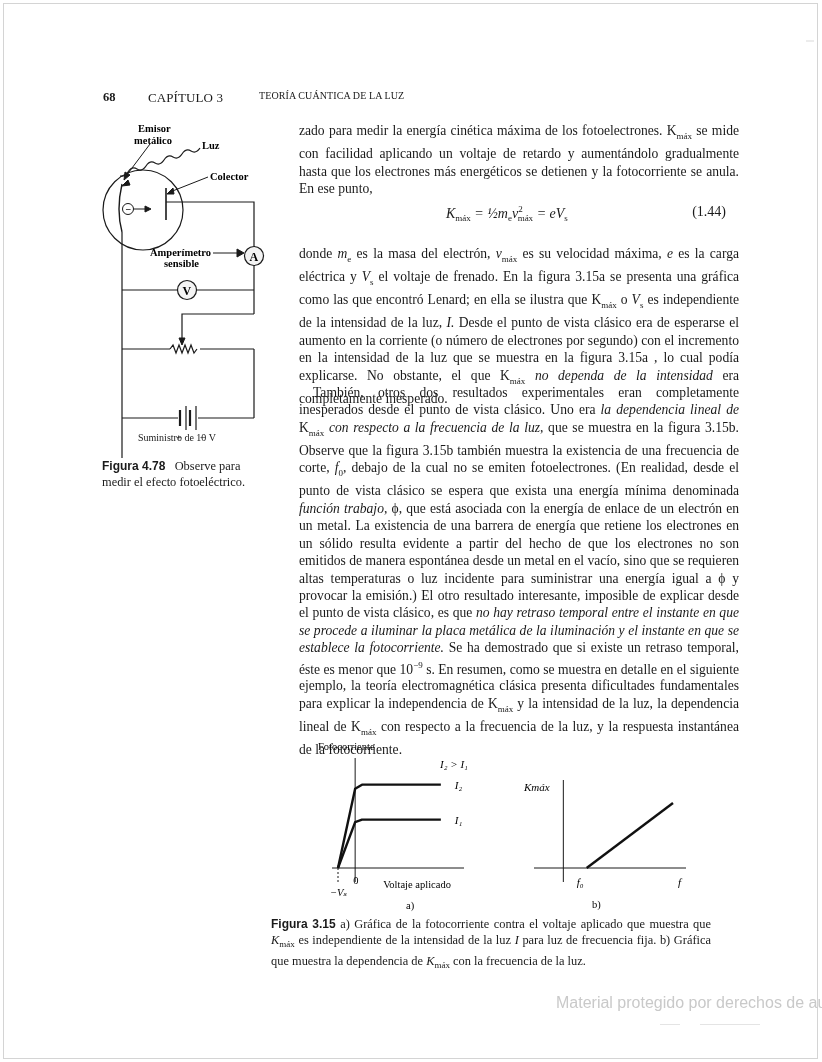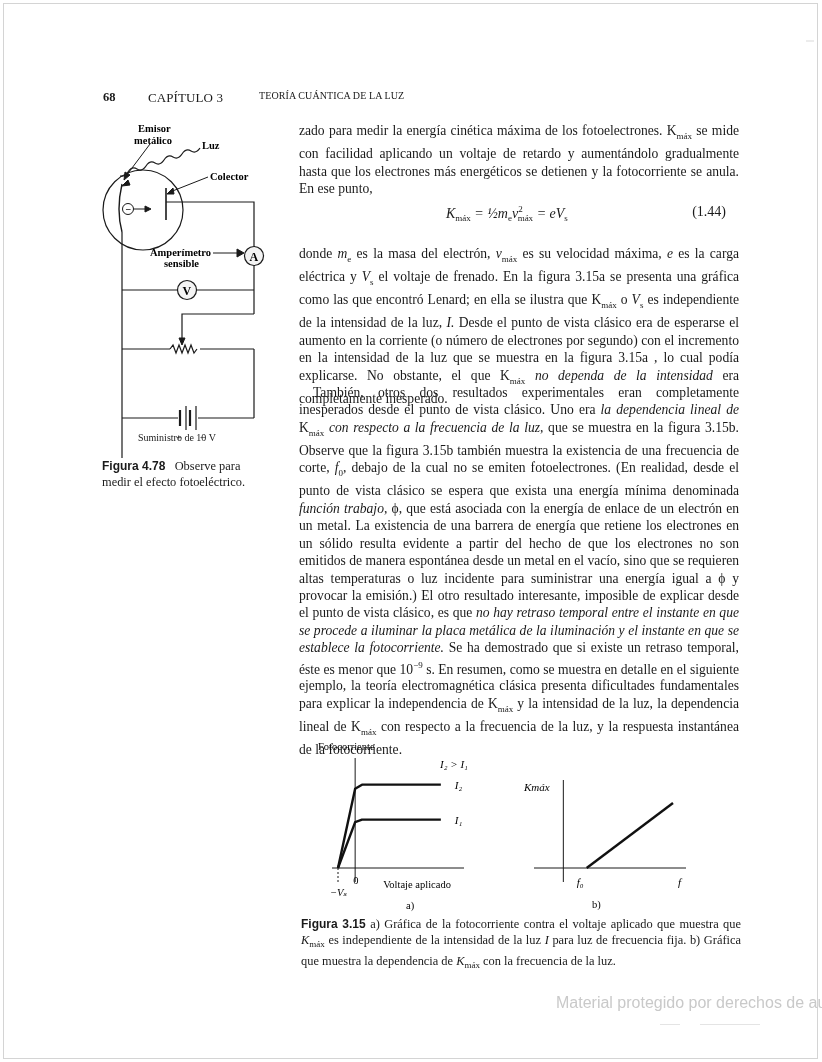--- a/index.html
+++ b/index.html
@@ -20,21 +20,21 @@
   .text-col p { margin: 0; }
   .indent { text-indent: 14px; }
   .eq-row { position: absolute; left: 286px; width: 440px; top: 204px; height: 22px; font-size: 14px; }
   .eq-body { position: absolute; left: 160px; top: 0; font-style: italic; white-space: nowrap; }
   .eq-num { position: absolute; right: 0; top: 0; }
   sub.s { font-size: 9px; font-style: normal; }
   .it { font-style: italic; }
   .fig-caption-314 { position: absolute; left: 102px; top: 458px; width: 168px; font-size: 12.4px;
                      line-height: 16px; }
   .fig-label { font-family: "Liberation Sans", "DejaVu Sans", sans-serif; font-weight: bold; font-size: 12px; }
-  .fig-caption-315 { position: absolute; left: 301px; top: 916px; width: 440px; font-size: 12.4px;
+  .fig-caption-315 { position: absolute; left: 271px; top: 916px; width: 440px; font-size: 12.4px;
                      line-height: 16.4px; text-align: justify; }
   .watermark { position: absolute; left: 532px; top: 994px; font-family: "Liberation Sans", "DejaVu Sans", sans-serif;
                font-size: 16px; color: #c9c9c9; white-space: nowrap; margin-left: 24px; }
   .wm-line { position: absolute; top: 1024px; height: 1px; background: #e4e4e4; }
   svg text { font-family: "Liberation Serif", "DejaVu Serif", serif; }
 </style>
 </head>
 <body>
 
 <div class="page-frame"></div>

